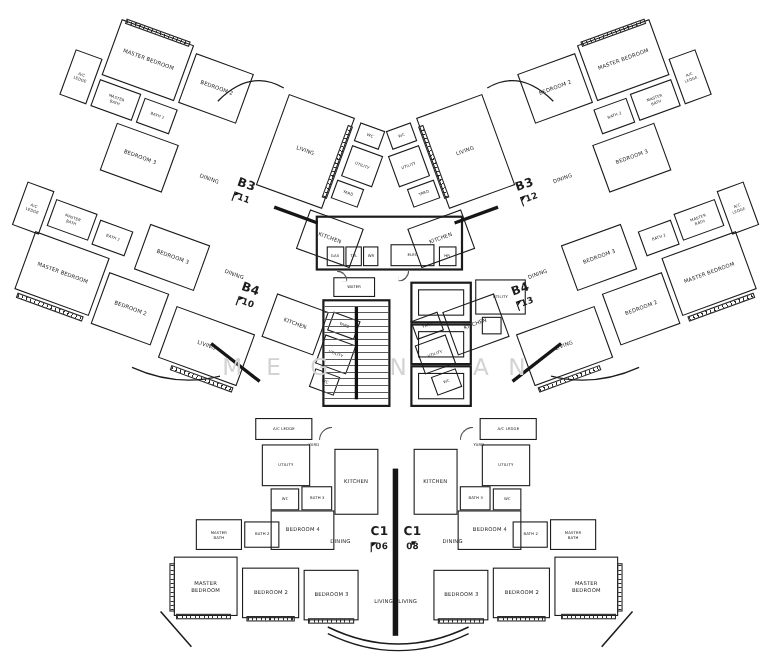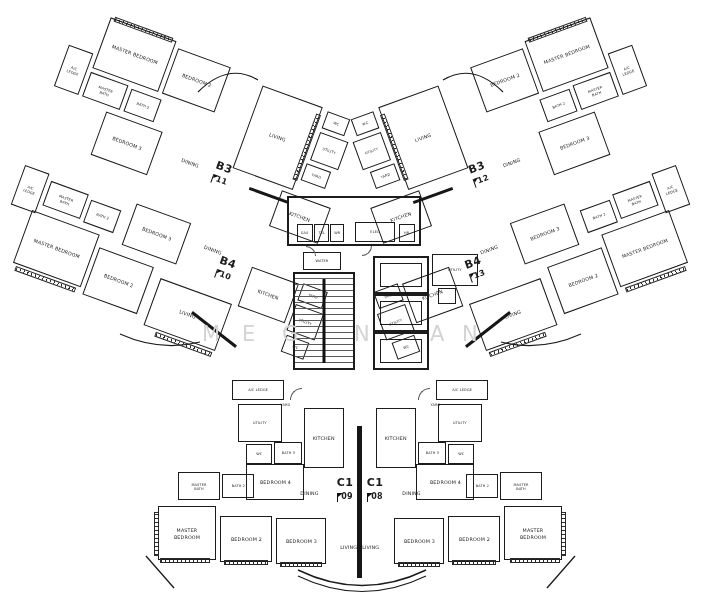--- a/index.html
+++ b/index.html
@@ -304,21 +304,21 @@
         <span class="lab">BEDROOM 4</span>
       </div>
       <div class="box nb" style="left: 146px; top: 112px; width: 46px; height: 18px;">
         <span class="lab">DINING</span>
       </div>
       <div class="box nb big" style="left: 190px; top: 104px; width: 30px; height: 14px;">
         <span class="lab">C1</span>
       </div>
       <div class="box nb num" style="left: 190px; top: 119px; width: 30px; height: 12px;">
         <span class="flag"></span>
-        <span class="lab">09</span>
+        <span class="lab">06</span>
       </div>
       <div class="box " style="left: 18px; top: 134px; width: 58px; height: 54px;">
         <span class="lab">MASTER BEDROOM</span>
       </div>
       <div class="box " style="left: 80px; top: 144px; width: 52px; height: 46px;">
         <span class="lab">BEDROOM 2</span>
       </div>
       <div class="box " style="left: 136px; top: 146px; width: 50px; height: 46px;">
         <span class="lab">BEDROOM 3</span>
       </div>
@@ -376,21 +376,21 @@
         <span class="lab">LIVING</span>
       </div>
       <div class="box hatch" style="left: 370px; top: 186px; width: 50px; height: 5px;"></div>
       <div class="box hatch" style="left: 312px; top: 188px; width: 44px; height: 5px;"></div>
       <div class="box hatch" style="left: 258px; top: 190px; width: 42px; height: 5px;"></div>
       <div class="box hatchv" style="left: 421px; top: 140px; width: 5px; height: 44px;"></div>
       <div class="box arc" style="left: 278px; top: 16px; width: 12px; height: 12px;"></div>
       <div class="box nb big" style="left: 220px; top: 104px; width: 30px; height: 14px;">
         <span class="lab">C1</span>
       </div>
-      <div class="box nb num" style="left: 220px; top: 119px; width: 30px; height: 12px;">
+      <div class="box nb num" style="left: 220px; top: 119px; width: 30px; height: 12px; flex-direction: column;">
         <span class="flag"></span>
         <span class="lab">08</span>
       </div>
     </div>
 
   <div id="watermark">
       <span class="wm-letter" style="left: 202px; top: 322px;">M</span>
       <span class="wm-letter" style="left: 242px; top: 322px;">E</span>
       <span class="wm-letter" style="left: 282px; top: 322px;">G</span>
       <span class="wm-letter" style="left: 354px; top: 322px;">N</span>

